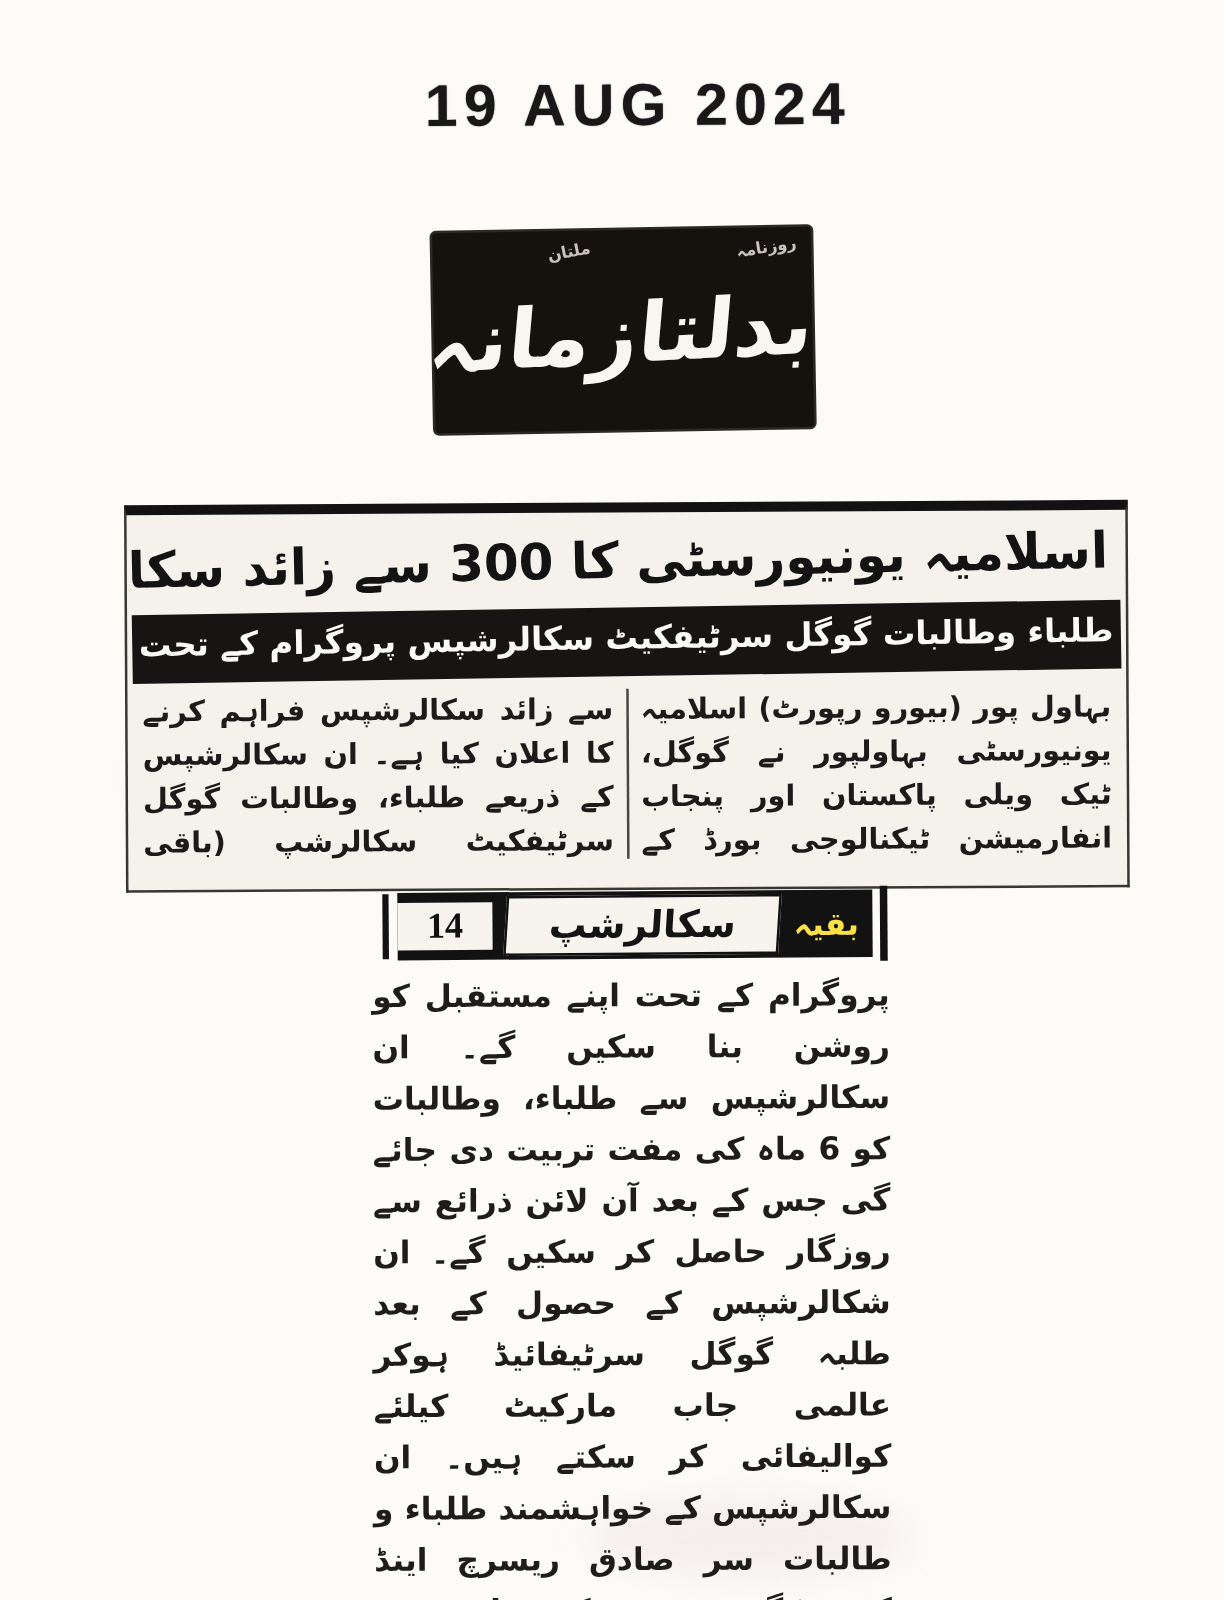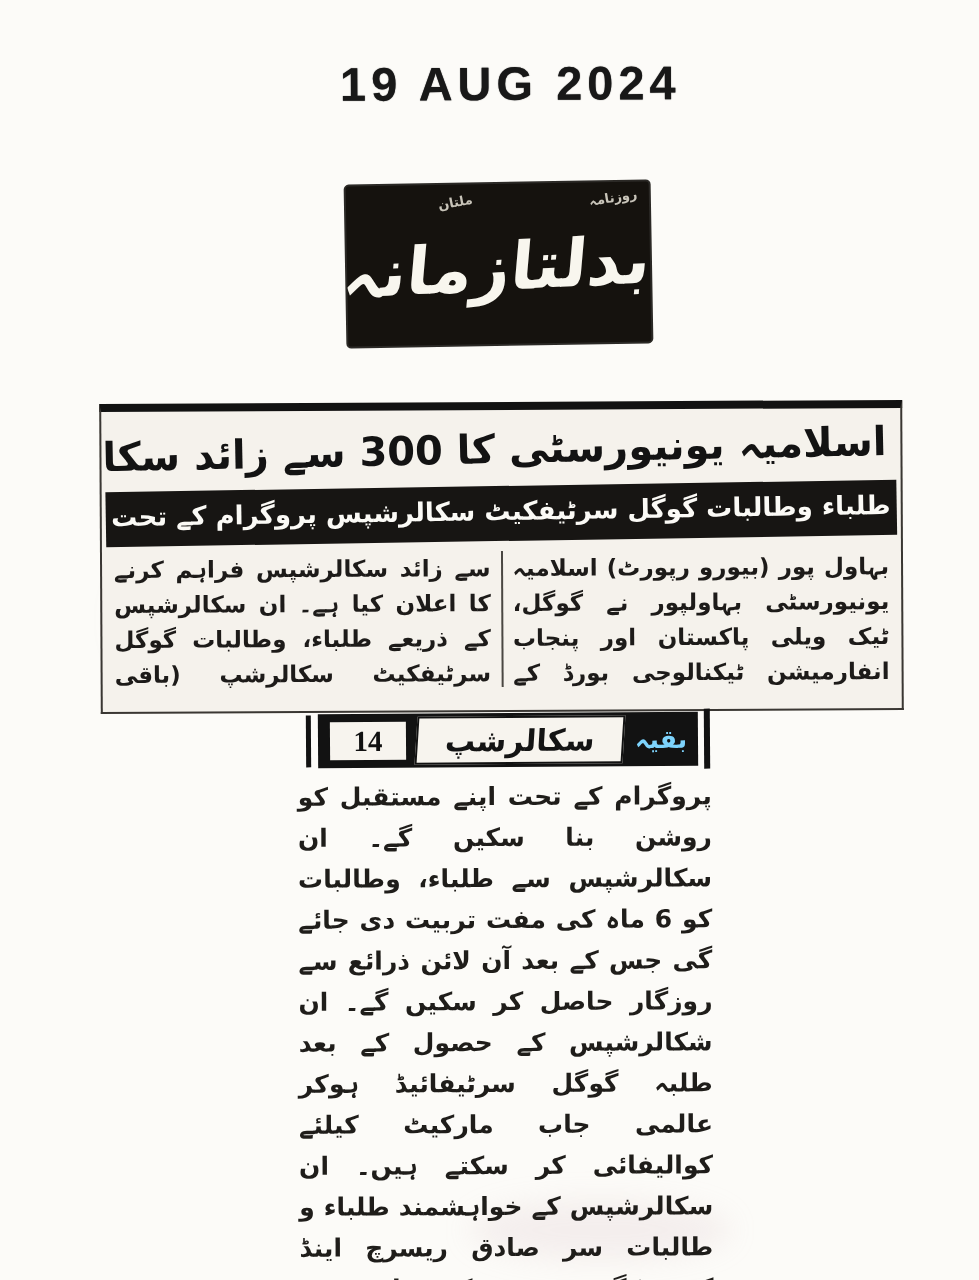--- a/index.html
+++ b/index.html
@@ -78,34 +78,34 @@
   
   .cont-header{position:absolute;left:306px;top:710px;width:404px;height:62px;transform:rotate(-0.4deg);}
   .tick{position:absolute;background:#121212;}
   .tick.left{left:0;top:4px;width:5px;height:52px;}
   .tick.right{right:0;top:0;width:6px;height:60px;}
   .cont-bar{
     position:absolute;left:12px;right:12px;top:3px;height:54px;
     background:#121212;display:flex;align-items:center;
   }
   .numbox{
-    margin-left:12px;margin-right:10px;width:76px;height:38px;
+    margin-right:10px;width:76px;height:38px;
     background:#f7f4ee;color:#111;
     font-size:29px;font-weight:bold;font-family:"Liberation Serif",serif;
     display:flex;align-items:center;justify-content:center;
   }
   .cont-title{
     flex:1;height:44px;background:#f7f4ee;border:2px solid #121212;
     color:#141414;direction:rtl;
     font-size:30px;font-weight:bold;
     display:flex;align-items:center;justify-content:center;
     transform:skewX(-4deg);
   }
   .cont-label{
-    width:74px;color:#7dd3fc;direction:rtl;
+    width:74px;color:#fde047;direction:rtl;
     font-size:25px;font-weight:bold;text-align:center;
   }
 
   
   .cont-body{
     position:absolute;left:299px;top:776px;width:414px;
     direction:rtl;text-align:justify;
     font-size:25px;font-weight:600;color:#1f1d1a;line-height:41px;
     transform:rotate(-0.2deg);
   }

